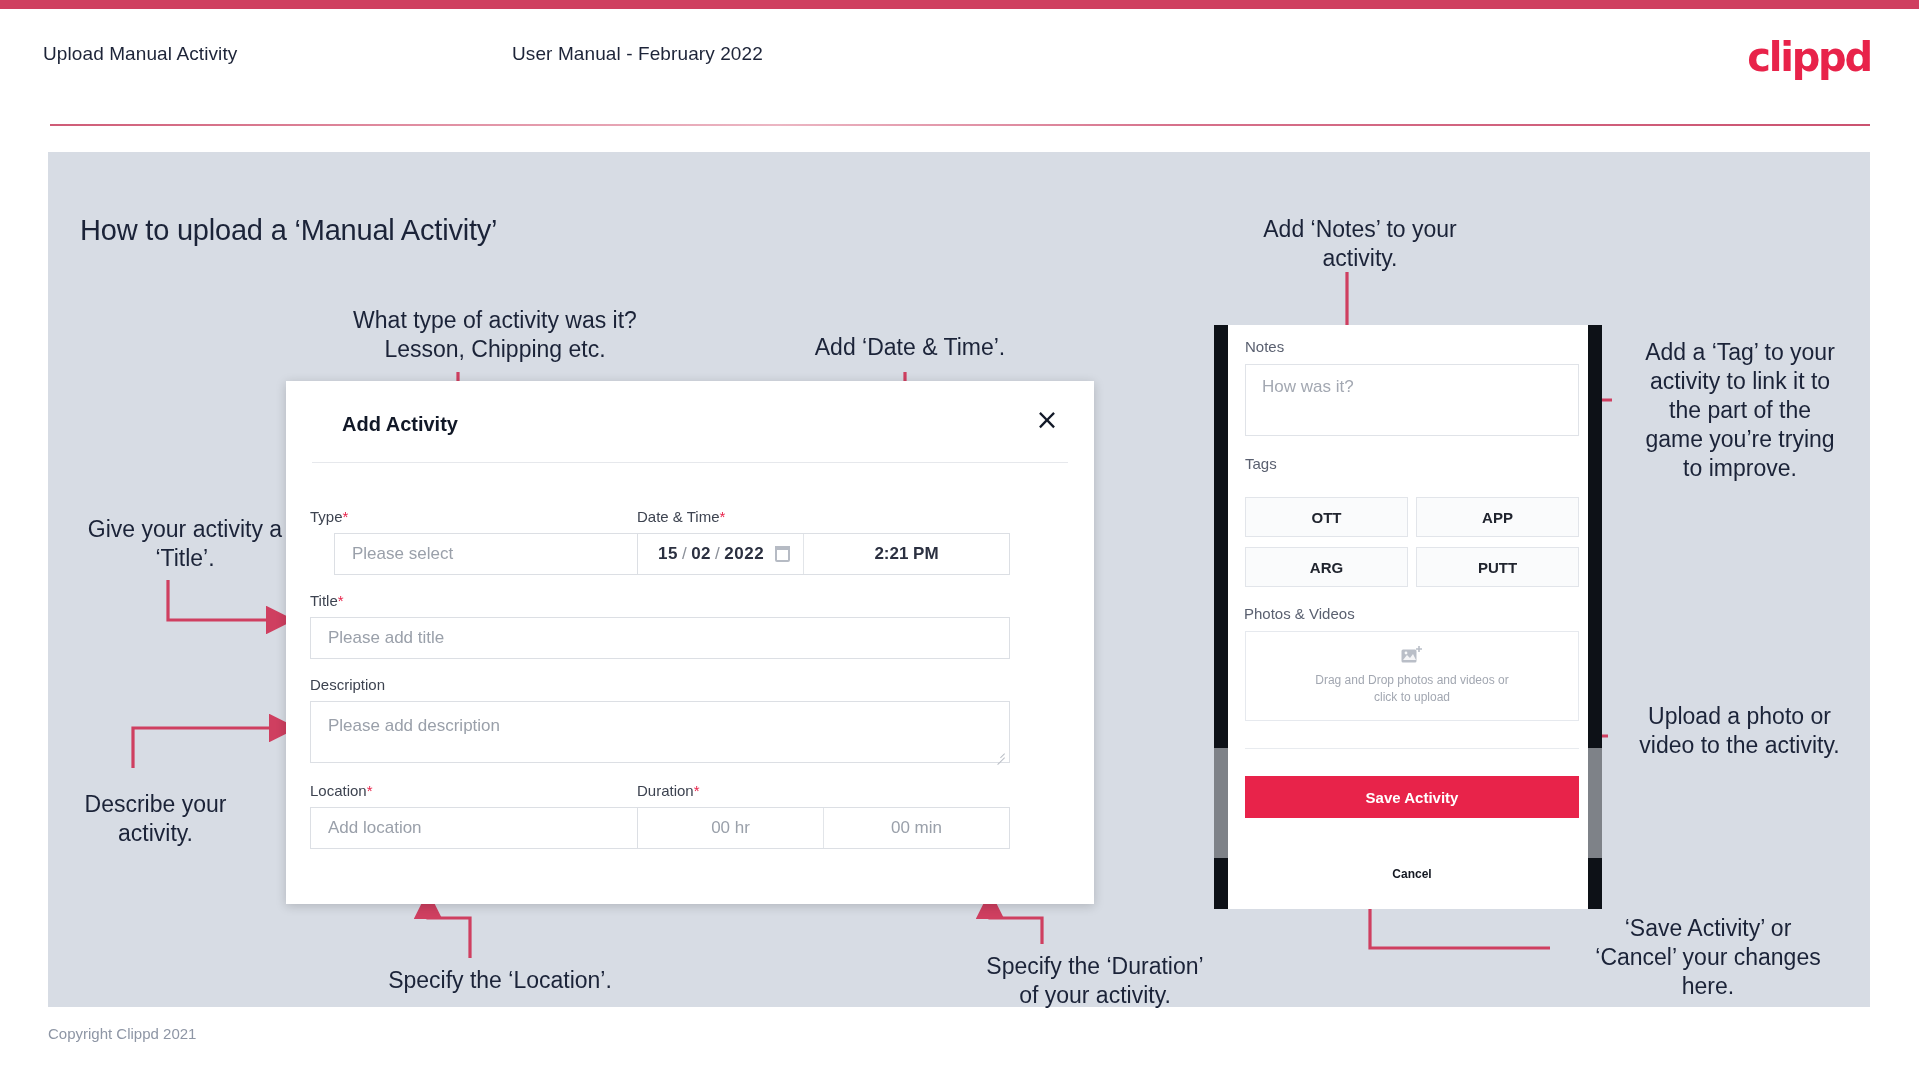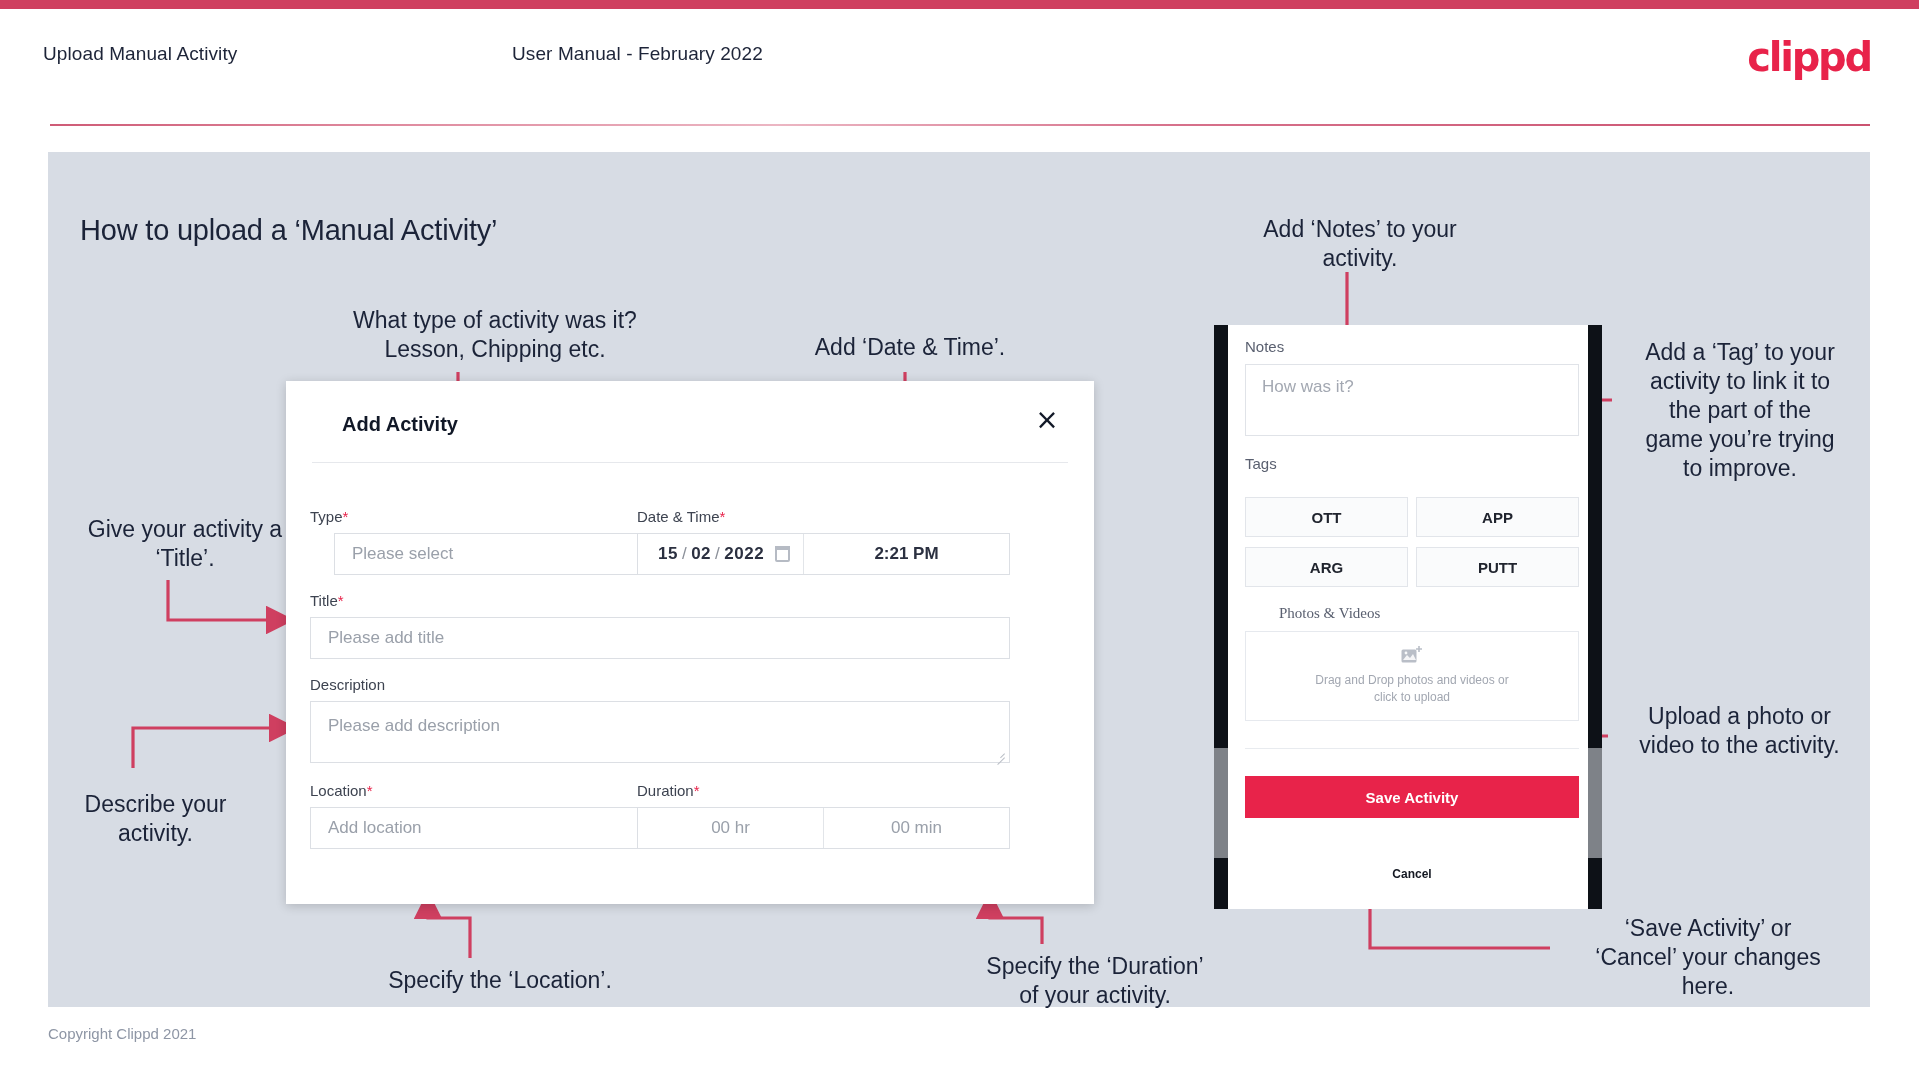--- a/index.html
+++ b/index.html
@@ -368,21 +368,21 @@
     <span>How was it?</span>
   </div>
 
   <div class="m-label" style="left:1245px; top:455px;">Tags</div>
 
   <div class="m-tag" style="left:1245px; top:485px;">OTT</div>
   <div class="m-tag" style="left:1416px; top:485px;">APP</div>
   <div class="m-tag" style="left:1245px; top:535px;">ARG</div>
   <div class="m-tag" style="left:1416px; top:535px;">PUTT</div>
 
-  <div class="m-label" style="left:1279px; top:605px;font-family:Liberation Serif, serif;">Photos &amp; Videos</div>
+  <div class="m-label" style="left:1244px; top:605px;">Photos &amp; Videos</div>
 
   <div class="m-upload">
     <span class="img-plus-icon">
       <svg width="22" height="19" viewBox="0 0 22 19" xmlns="http://www.w3.org/2000/svg">
         <rect x="0.5" y="3.5" width="15" height="13" rx="1.5" fill="#b9bec7"></rect>
         <path d="M2 14 L6 9 L9 12 L12 8 L15 14 Z" fill="#ffffff" opacity=".85"></path>
         <circle cx="5" cy="7" r="1.4" fill="#ffffff" opacity=".9"></circle>
         <path d="M18 0 v6 M15 3 h6" stroke="#b9bec7" stroke-width="1.6"></path>
       </svg>
     </span>

